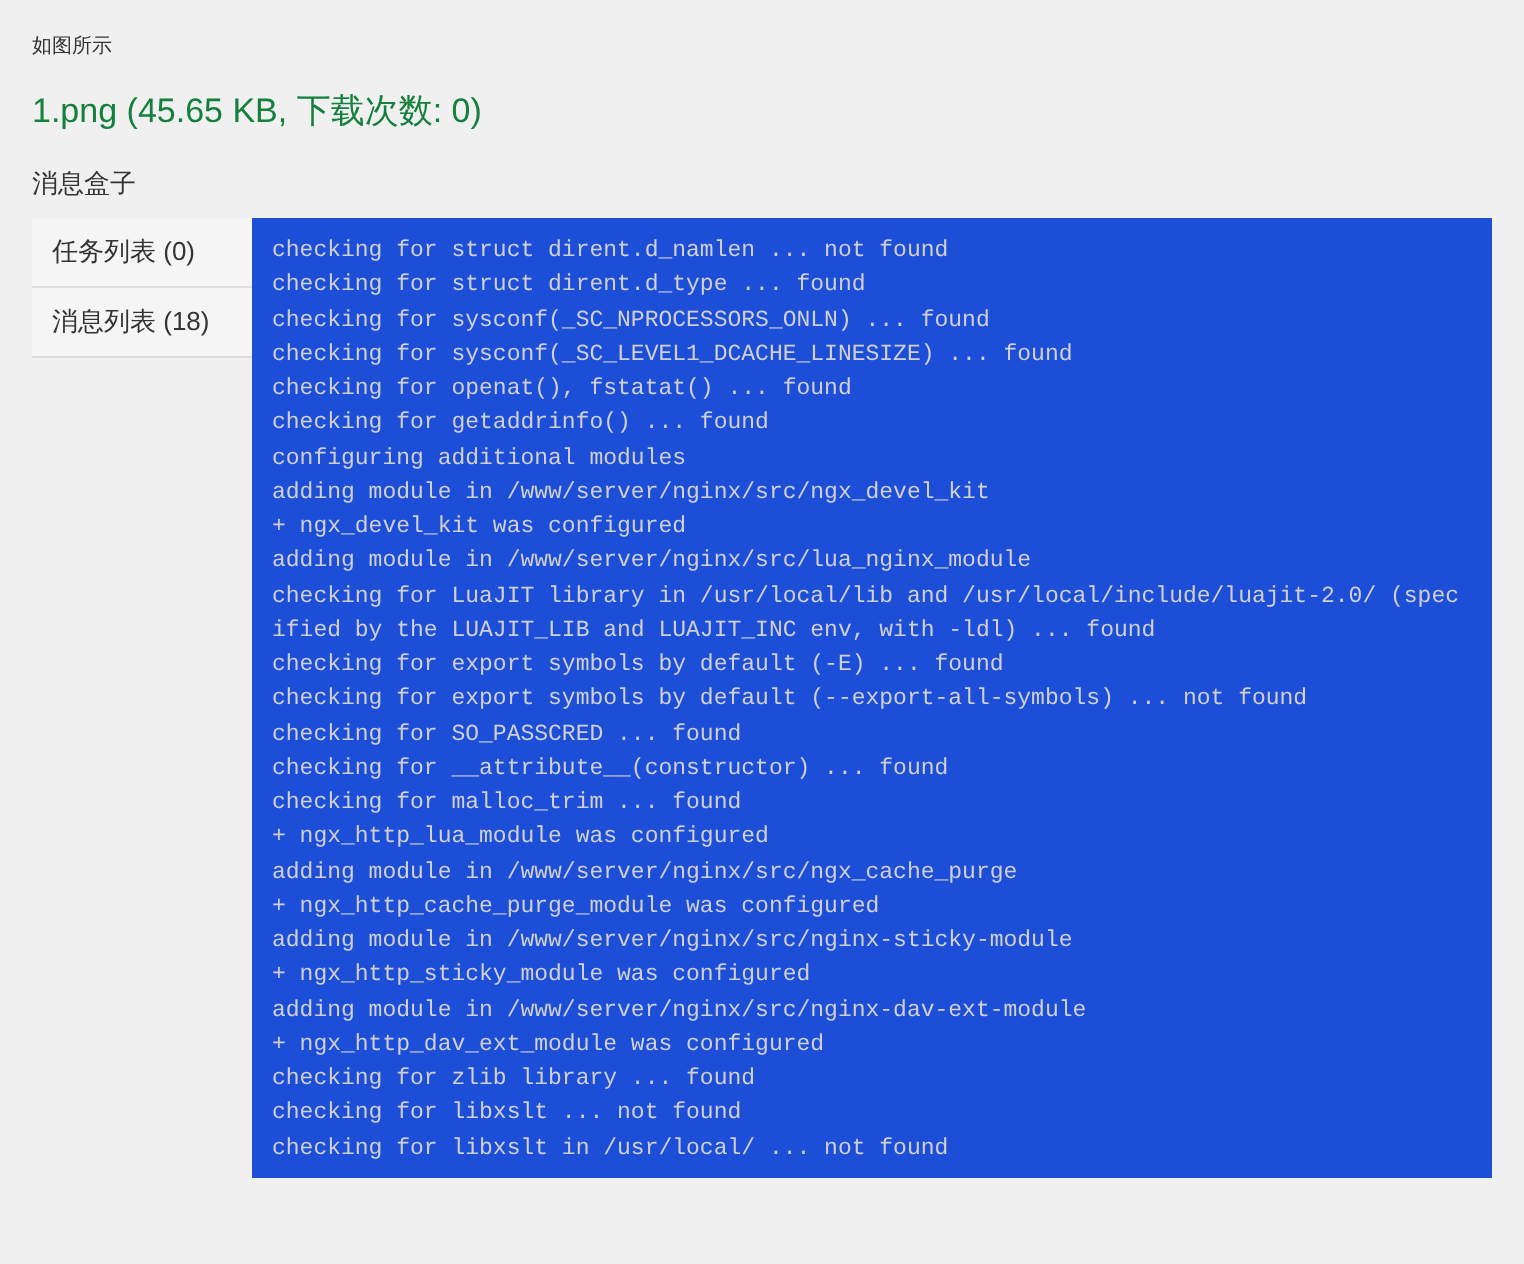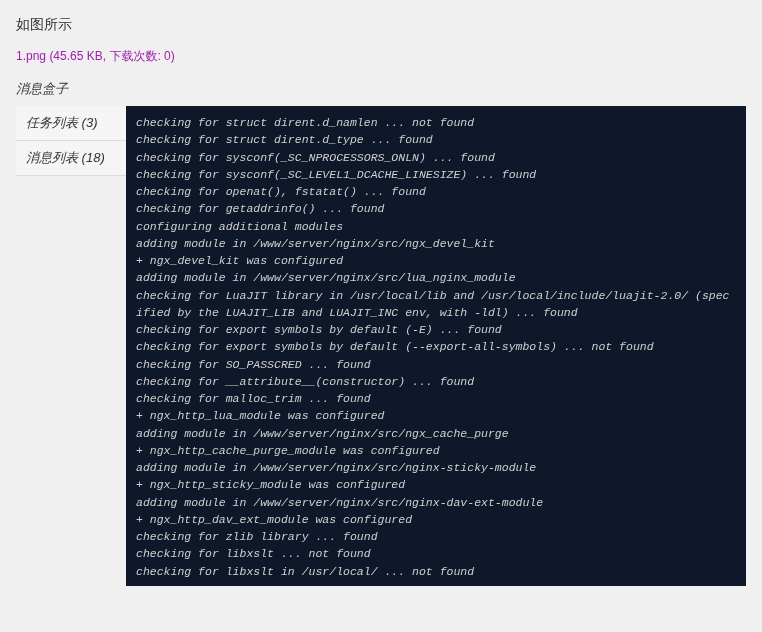--- a/index.html
+++ b/index.html
@@ -16,37 +16,36 @@
     }
 
     .page-container {
       width: 762px;
       min-height: 632px;
       background: #f0f0f0;
       padding: 16px;
     }
 
     .page-title {
-      font-size: 14px;
+      font-size: 10px;
       color: #333;
       margin-bottom: 14px;
       font-weight: normal;
     }
 
     .file-link {
-      color: #a21caf;
+      color: #15803d;
       text-decoration: none;
-      font-size: 12px;
-      margin-bottom: 11px;
+      font-size: 17px;
+      margin-bottom: 0;
       display: inline-block;
     }
 
     .message-box-section {
-      margin-top: 4px;
-      font-style: italic;
+      margin-top: 16px;
     }
 
     .message-box-title {
       font-size: 13px;
       color: #333;
       margin-bottom: 8px;
       font-weight: normal;
     }
 
     .layout {
@@ -68,21 +67,21 @@
       border-bottom: 1px solid #ddd;
       background: #f5f5f5;
     }
 
     .main-content {
       flex: 1;
       position: relative;
     }
 
     .terminal-container {
-      background: #0f172a;
+      background: #1d4ed8;
       color: #d0d0d0;
       font-family: 'Courier New', Courier, monospace;
       font-size: 11.5px;
       line-height: 1.5;
       padding: 8px 10px;
       height: 480px;
       overflow-y: scroll;
       position: relative;
     }
 
@@ -123,21 +122,21 @@
     <span>1.png</span>
     <span>(45.65 KB, 下载次数: 0)</span>
   </a>
 
   <div class="message-box-section">
     <div class="message-box-title">消息盒子</div>
 
     <div class="layout">
       <div class="sidebar">
         <div class="sidebar-item">
-          <span>任务列表 (3)</span>
+          <span>任务列表 (0)</span>
         </div>
         <div class="sidebar-item">
           <span>消息列表 (18)</span>
         </div>
       </div>
 
       <div class="main-content">
         <div class="scroll-indicator"></div>
         <div class="terminal-container">
           <div class="terminal-text" id="terminal-output"><div>checking for struct dirent.d_namlen ... not found</div><div>checking for struct dirent.d_type ... found</div><div>checking for sysconf(_SC_NPROCESSORS_ONLN) ... found</div><div>checking for sysconf(_SC_LEVEL1_DCACHE_LINESIZE) ... found</div><div>checking for openat(), fstatat() ... found</div><div>checking for getaddrinfo() ... found</div><div>configuring additional modules</div><div>adding module in /www/server/nginx/src/ngx_devel_kit</div><div>+ ngx_devel_kit was configured</div><div>adding module in /www/server/nginx/src/lua_nginx_module</div><div>checking for LuaJIT library in /usr/local/lib and /usr/local/include/luajit-2.0/ (specified by the LUAJIT_LIB and LUAJIT_INC env, with -ldl) ... found</div><div>checking for export symbols by default (-E) ... found</div><div>checking for export symbols by default (--export-all-symbols) ... not found</div><div>checking for SO_PASSCRED ... found</div><div>checking for __attribute__(constructor) ... found</div><div>checking for malloc_trim ... found</div><div>+ ngx_http_lua_module was configured</div><div>adding module in /www/server/nginx/src/ngx_cache_purge</div><div>+ ngx_http_cache_purge_module was configured</div><div>adding module in /www/server/nginx/src/nginx-sticky-module</div><div>+ ngx_http_sticky_module was configured</div><div>adding module in /www/server/nginx/src/nginx-dav-ext-module</div><div>+ ngx_http_dav_ext_module was configured</div><div>checking for zlib library ... found</div><div>checking for libxslt ... not found</div><div>checking for libxslt in /usr/local/ ... not found</div></div>

